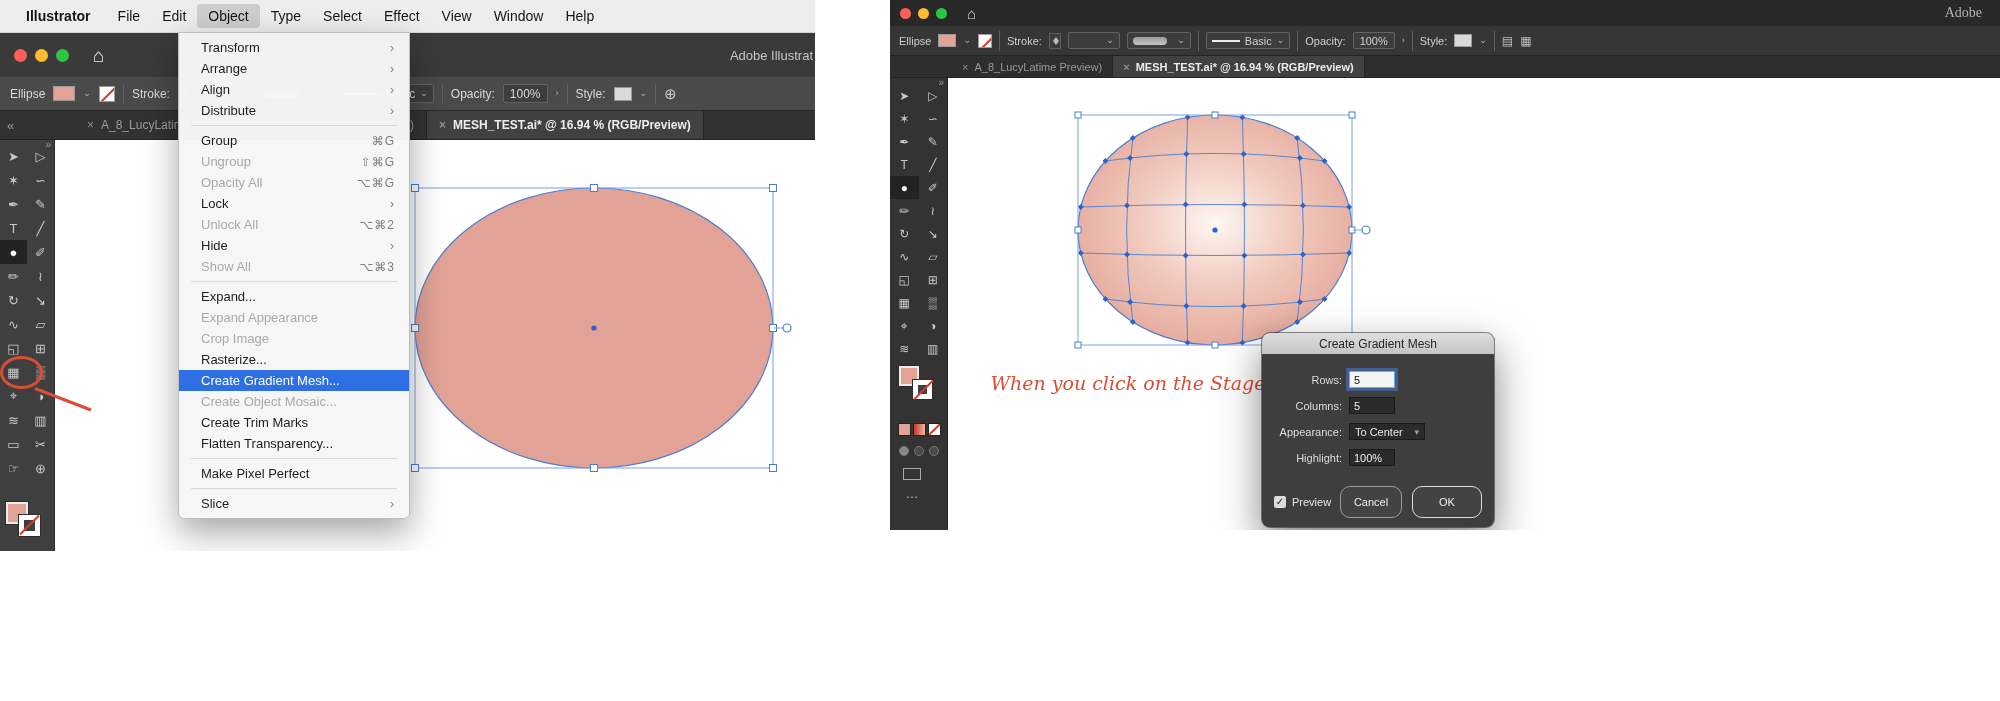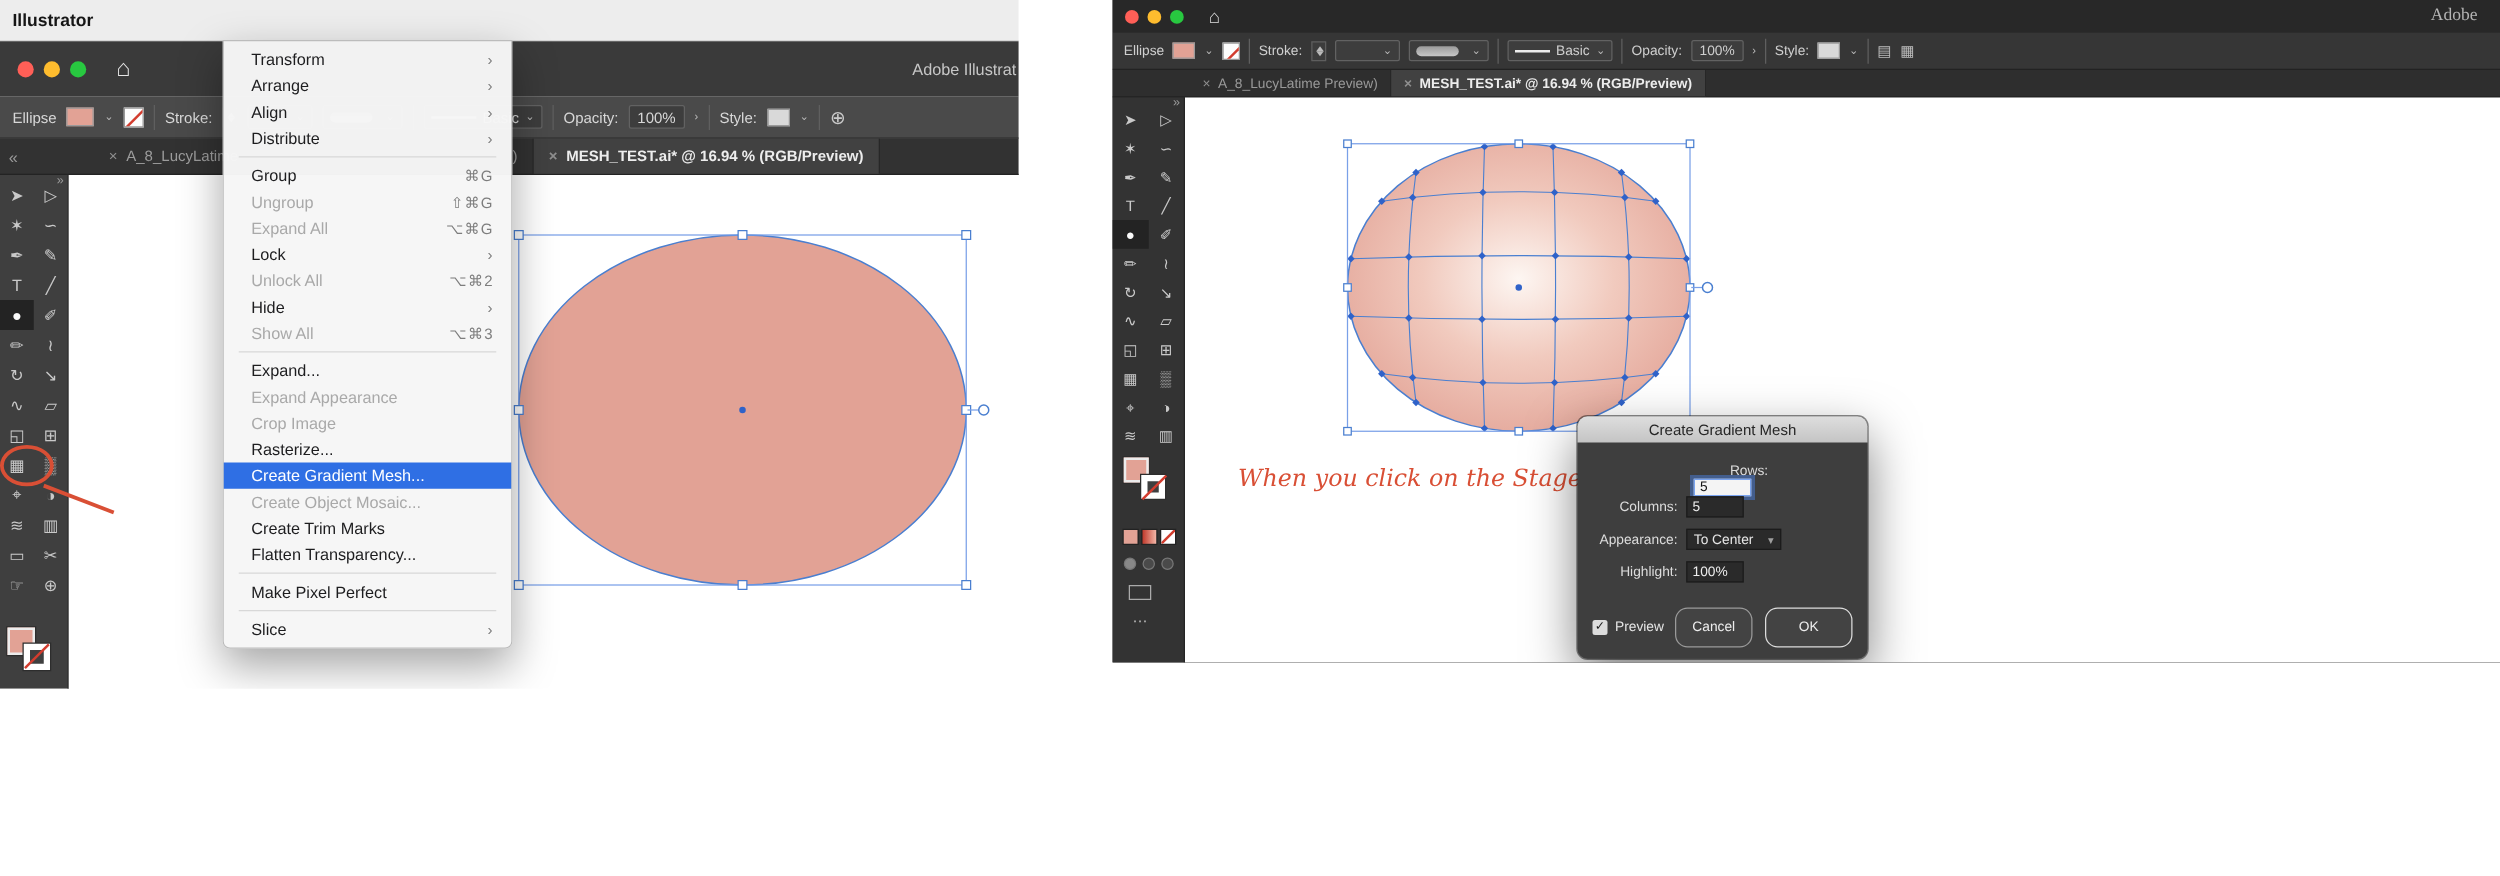--- a/index.html
+++ b/index.html
@@ -2,21 +2,21 @@
 <html><head>
 <meta charset="utf-8">
 <style>
   *{margin:0;padding:0;box-sizing:border-box;}
   html,body{width:2000px;height:701px;background:#fff;font-family:"Liberation Sans",sans-serif;overflow:hidden;}
   .stage{position:relative;width:2000px;height:701px;background:#fff;}
   .win{position:absolute;overflow:hidden;}
 
   
   .win-left{left:0;top:0;width:815px;height:551px;background:#fff;}
-  .menubar{height:33px;background:#ededed;border-bottom:1px solid #d5d5d5;display:flex;align-items:center;font-size:14px;color:#161616;}
+  .menubar{height:33px;background:#ededed;border-bottom:1px solid #d5d5d5;display:flex;align-items:center;padding-left:16px;font-size:14px;color:#161616;}
   .mb-app{font-weight:bold;padding:4px 10px;margin-right:6px;}
   .mb-item{padding:4px 11px;border-radius:4px;}
   .mb-item.active{background:#cdcdcd;}
   .titlebar{height:44px;background:#3a3a3a;display:flex;align-items:center;padding-left:14px;position:relative;}
   .tl{width:13px;height:13px;border-radius:50%;margin-right:8px;}
   .tl.red{background:#ff5f57}.tl.yellow{background:#febc2e}.tl.green{background:#28c840}
   .home{color:#e6e6e6;font-size:19px;margin-left:16px;line-height:1;}
   .tb-title{position:absolute;right:2px;color:#c6c6c6;font-size:13px;white-space:nowrap;}
   .controlbar{height:34px;background:#4a4a4a;border-bottom:1px solid #2a2a2a;display:flex;align-items:center;gap:8px;padding:0 10px;color:#d8d8d8;font-size:12px;}
   .cb-label{white-space:nowrap;}
@@ -101,41 +101,52 @@
   .mode-dot.m1{left:9px;background:#888;}
   .mode-dot.m2{left:24px;}
   .mode-dot.m3{left:39px;}
   .board-icon{position:absolute;left:13px;top:102px;width:18px;height:12px;border:1px solid #aaa;}
   .more-dots{position:absolute;left:16px;top:124px;color:#bbb;font-size:12px;letter-spacing:2px;}
   .canvas-r{flex:1;background:#fff;position:relative;}
   .annot-right{left:28px;top:294px;width:310px;text-align:center;}
   .dialog{position:absolute;left:372px;top:333px;width:232px;height:194px;background:#3e3e3e;border-radius:8px;box-shadow:0 16px 40px rgba(0,0,0,0.5),0 0 0 1px rgba(0,0,0,0.45);z-index:30;font-size:11px;color:#e6e6e6;}
   .dlg-title{height:21px;background:linear-gradient(#dedede,#c4c4c4);border-radius:8px 8px 0 0;display:flex;align-items:center;justify-content:center;color:#262626;font-size:12px;}
   .dlg-row{display:flex;align-items:center;height:17px;margin-top:9px;}
-  .dlg-row.first{margin-top:17px;flex-direction:column;}
+  .dlg-row.first{margin-top:17px;}
   .dlg-label{width:80px;text-align:right;margin-right:7px;color:#dcdcdc;}
   .dlg-input{width:46px;height:17px;background:#2a2a2a;border:1px solid #1b1b1b;color:#ededed;font-size:11px;padding:0 4px;font-family:"Liberation Sans",sans-serif;outline:none;}
   .dlg-input.focused{background:#f4f4f4;color:#111;border:1px solid #7aa4f0;box-shadow:0 0 0 3px rgba(74,134,240,0.45);}
   .dlg-select{width:76px;height:17px;background:#2a2a2a;border:1px solid #1b1b1b;display:flex;align-items:center;justify-content:space-between;padding:0 5px;}
   .sel-arrow{color:#9f9f9f;font-size:9px;}
   .dlg-buttons{display:flex;align-items:center;margin:20px 12px 0 12px;}
   .chk{width:12px;height:12px;background:#dcdcdc;border-radius:2px;color:#1c1c1c;font-size:10px;line-height:12px;text-align:center;margin-right:6px;}
   .btn{height:32px;border:1px solid #9a9a9a;border-radius:10px;display:flex;align-items:center;justify-content:center;color:#ededed;background:#434343;font-size:11px;}
   .btn.cancel{width:62px;margin-left:auto;}
   .btn.ok{width:70px;margin-left:10px;border-color:#dcdcdc;}
 </style>
 </head>
 <body>
 
 <div class="stage">
 
   <section class="win win-left">
 
     <div class="menubar">
       <span class="mb-app">Illustrator</span>
+      <span id="mb-items" style="display:flex;align-items:center;">
+          <span class="mb-item">File</span>
+          <span class="mb-item">Edit</span>
+          <span class="mb-item active">Object</span>
+          <span class="mb-item">Type</span>
+          <span class="mb-item">Select</span>
+          <span class="mb-item">Effect</span>
+          <span class="mb-item">View</span>
+          <span class="mb-item">Window</span>
+          <span class="mb-item">Help</span>
+        </span>
     </div>
 
     <div class="titlebar">
       <span class="tl red"></span>
       <span class="tl yellow"></span>
       <span class="tl green"></span>
       <span class="home">⌂</span>
       <span class="tb-title">Adobe Illustrat</span>
     </div>
 
@@ -266,21 +277,21 @@
         <div class="om-div"></div>
         <div class="om-item">
           <span>Group</span>
           <span class="om-right">⌘G</span>
         </div>
         <div class="om-item dis">
           <span>Ungroup</span>
           <span class="om-right">⇧⌘G</span>
         </div>
         <div class="om-item dis">
-          <span>Expand All</span>
+          <span>Opacity All</span>
           <span class="om-right">⌥⌘G</span>
         </div>
         <div class="om-item">
           <span>Lock</span>
           <span class="om-right">›</span>
         </div>
         <div class="om-item dis">
           <span>Unlock All</span>
           <span class="om-right">⌥⌘2</span>
         </div>

